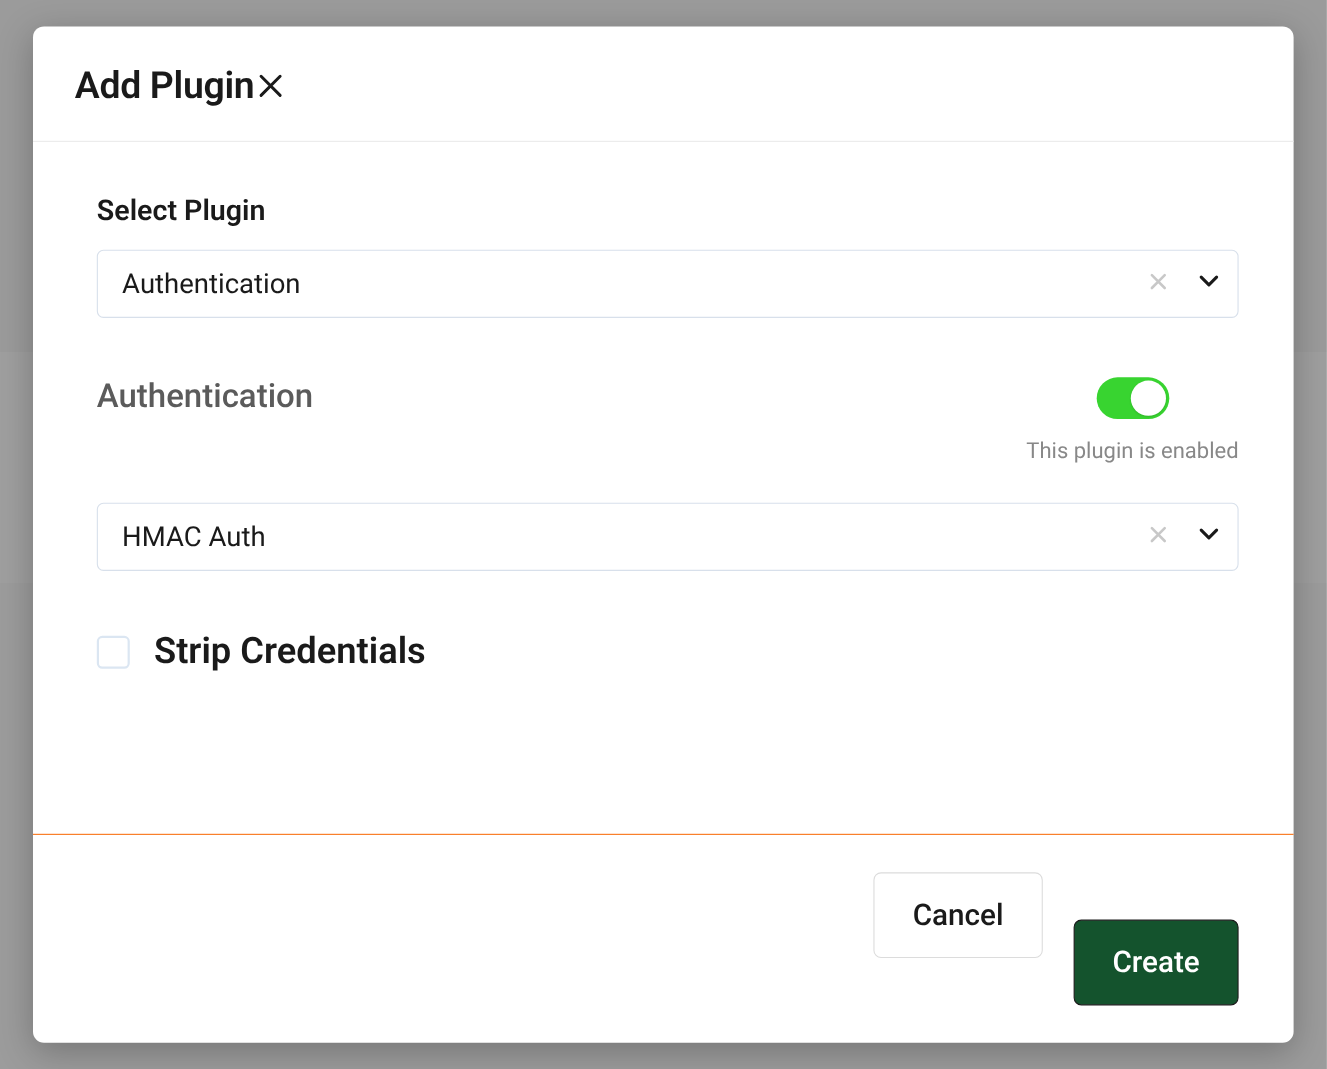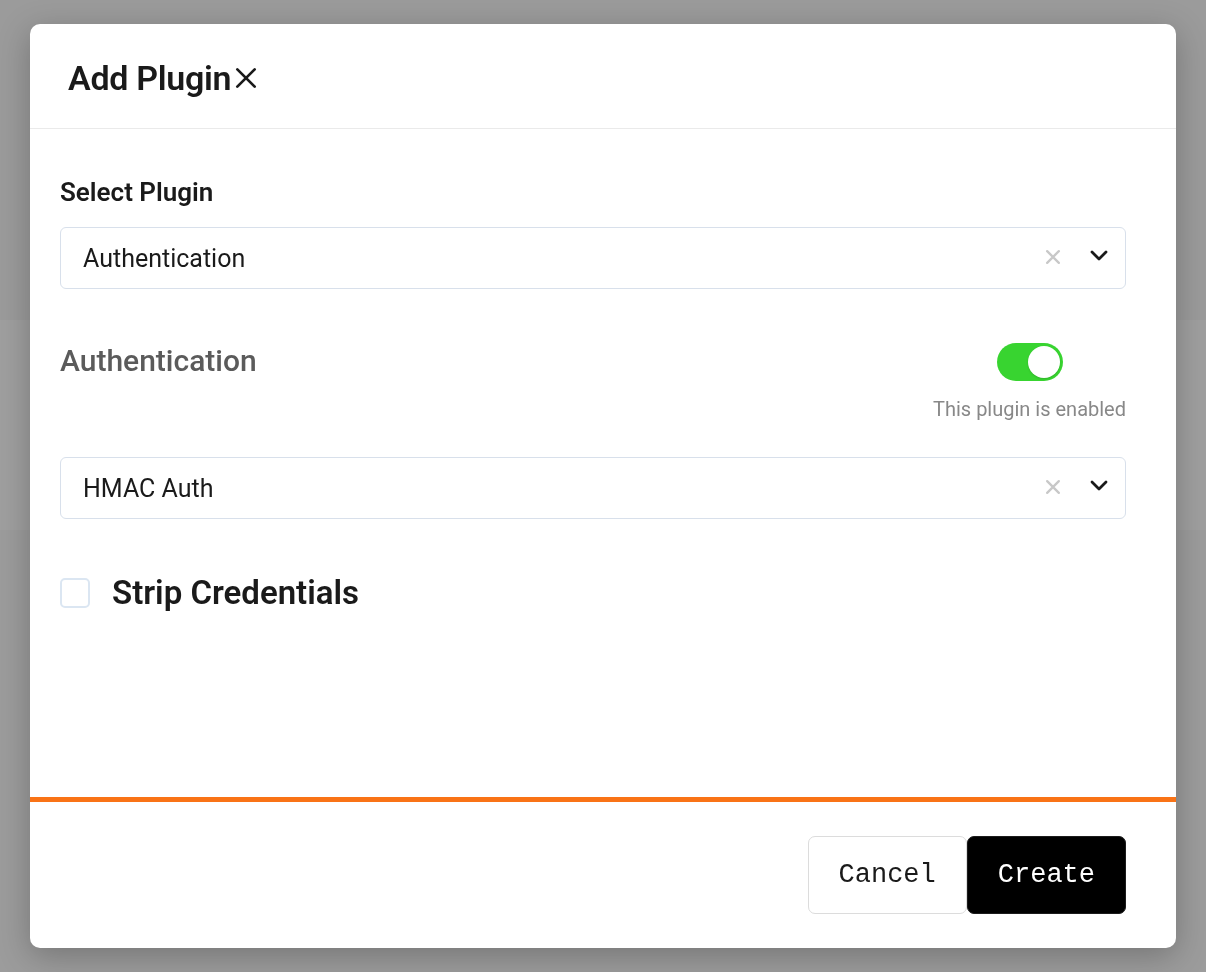--- a/index.html
+++ b/index.html
@@ -102,21 +102,21 @@
       justify-content: center;
     }
     .close-icon svg {
       width: 26px;
       height: 26px;
       stroke: #1a1a1a;
       stroke-width: 2.5;
     }
     .modal-body {
       flex: 1;
-      padding: 48px 50px 20px 30px;
+      padding: 48px 50px 20px 58px;
       overflow: auto;
     }
     .field-label {
       font-size: 26px;
       font-weight: 600;
       color: #1a1a1a;
       margin-bottom: 20px;
     }
     .select-box {
       width: 100%;
@@ -207,48 +207,49 @@
       border-radius: 5px;
       cursor: pointer;
       background: #fff;
     }
     .checkbox-label {
       font-size: 33px;
       font-weight: 600;
       color: #1a1a1a;
     }
     .modal-footer {
-      border-top: 5px solid #f97316;
+      border-top: 1px solid #f97316;
       padding: 34px 50px 34px 50px;
       display: flex;
       justify-content: flex-end;
-      font-family: Liberation Mono, monospace;
+      gap: 28px;
     }
     .btn {
       height: 78px;
       padding: 0 30px;
       border-radius: 7px;
       font-size: 27px;
       font-weight: 500;
       cursor: pointer;
       display: flex;
       align-items: center;
       justify-content: center;
     }
     .btn-secondary {
       background: #fff;
       border: 1px solid #dcdcdc;
       color: #1a1a1a;
       min-width: 154px;
     }
     .btn-primary {
-      background: #000000;
+      background: #14532d;
       border: 1px solid #1c1c1c;
       color: #fff;
       min-width: 150px;
+      margin-top: 43px;
     }
   </style>
 </head>
 <body>
 
 <div class="backdrop">
   <div class="bg-section-top"></div>
   <div class="bg-section-mid">
     <div class="bg-label">.A</div>
     <div class="bg-tag">la</div>

